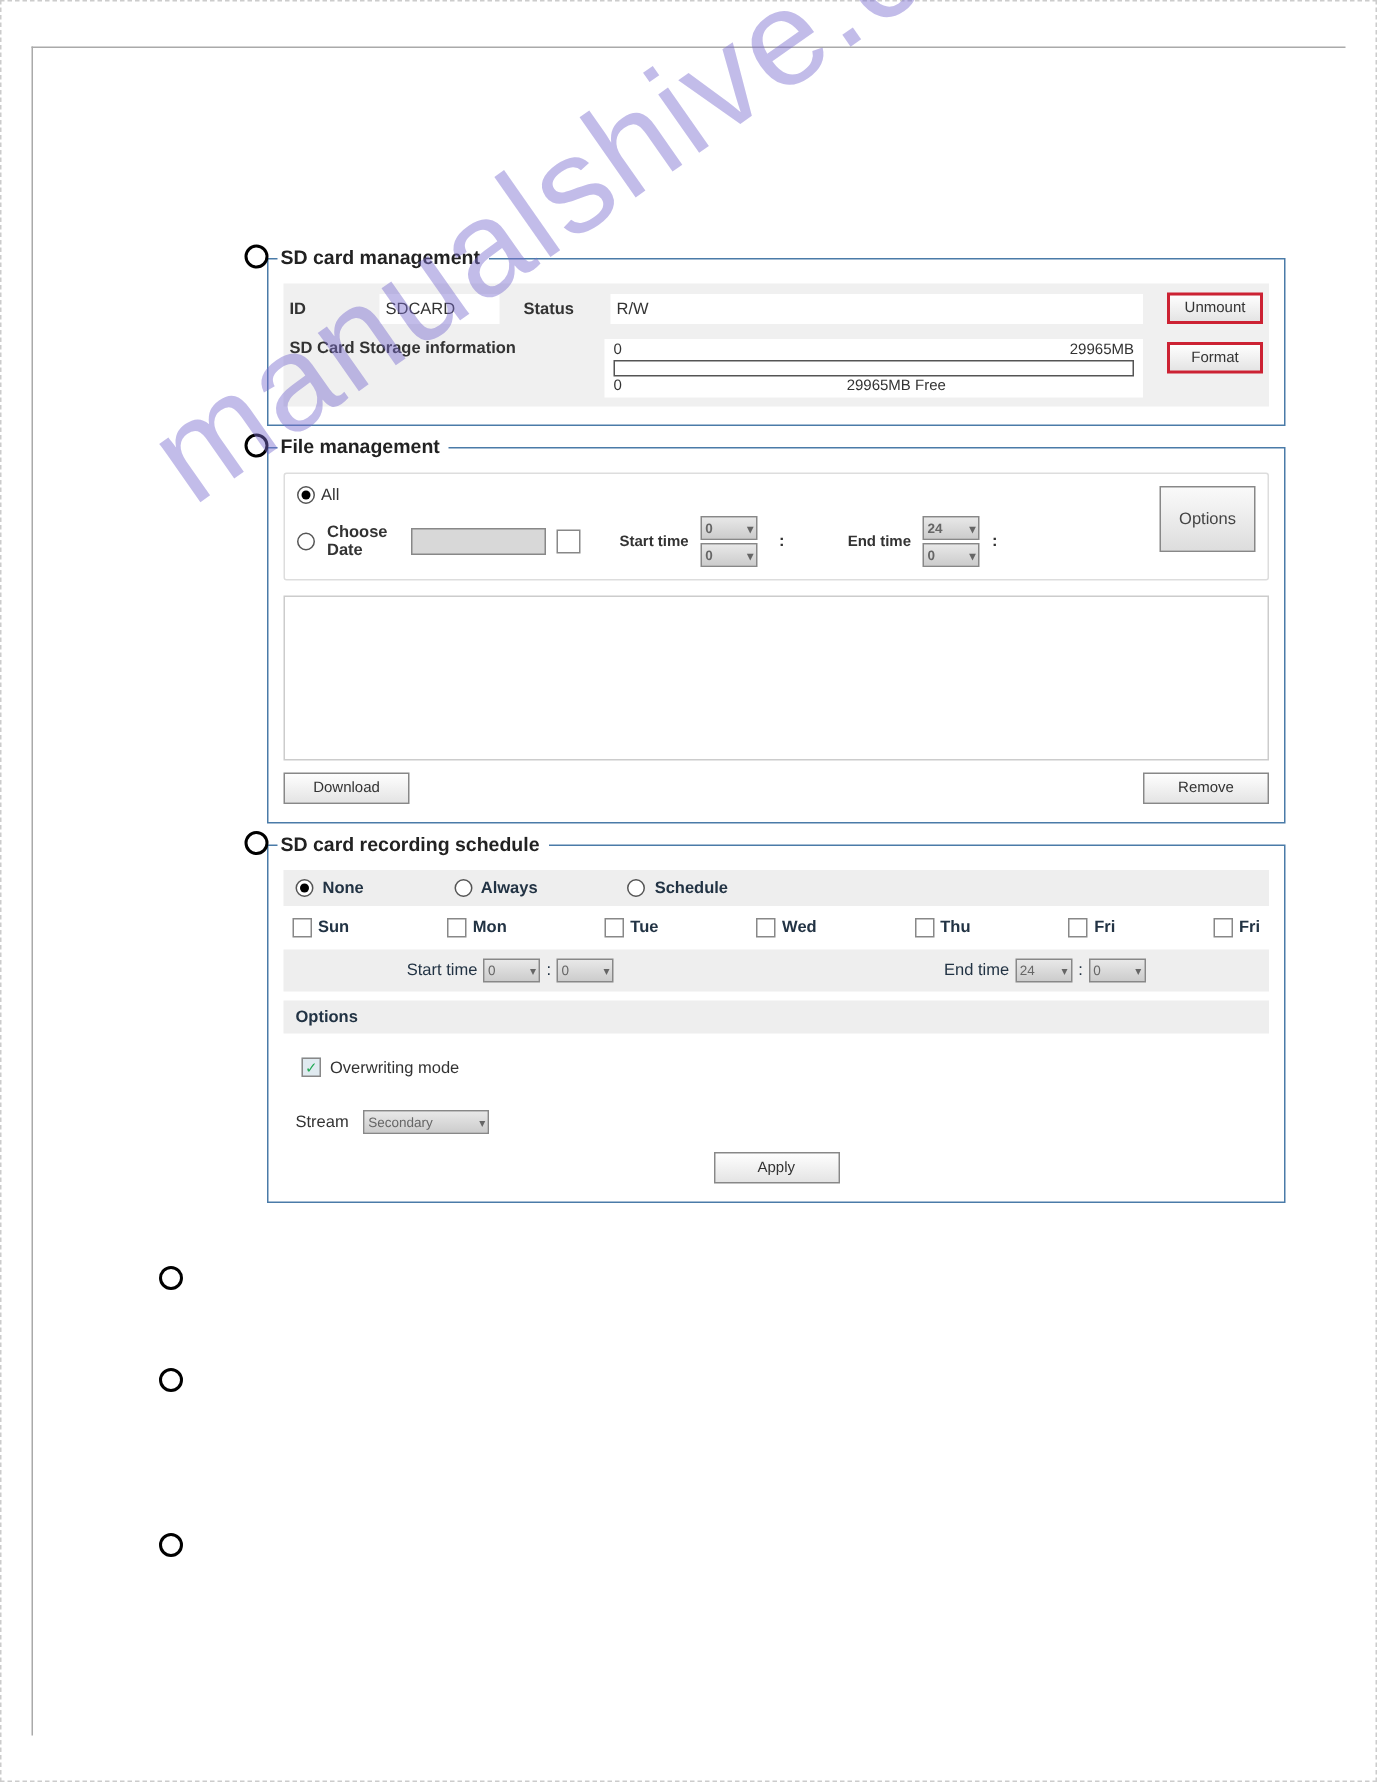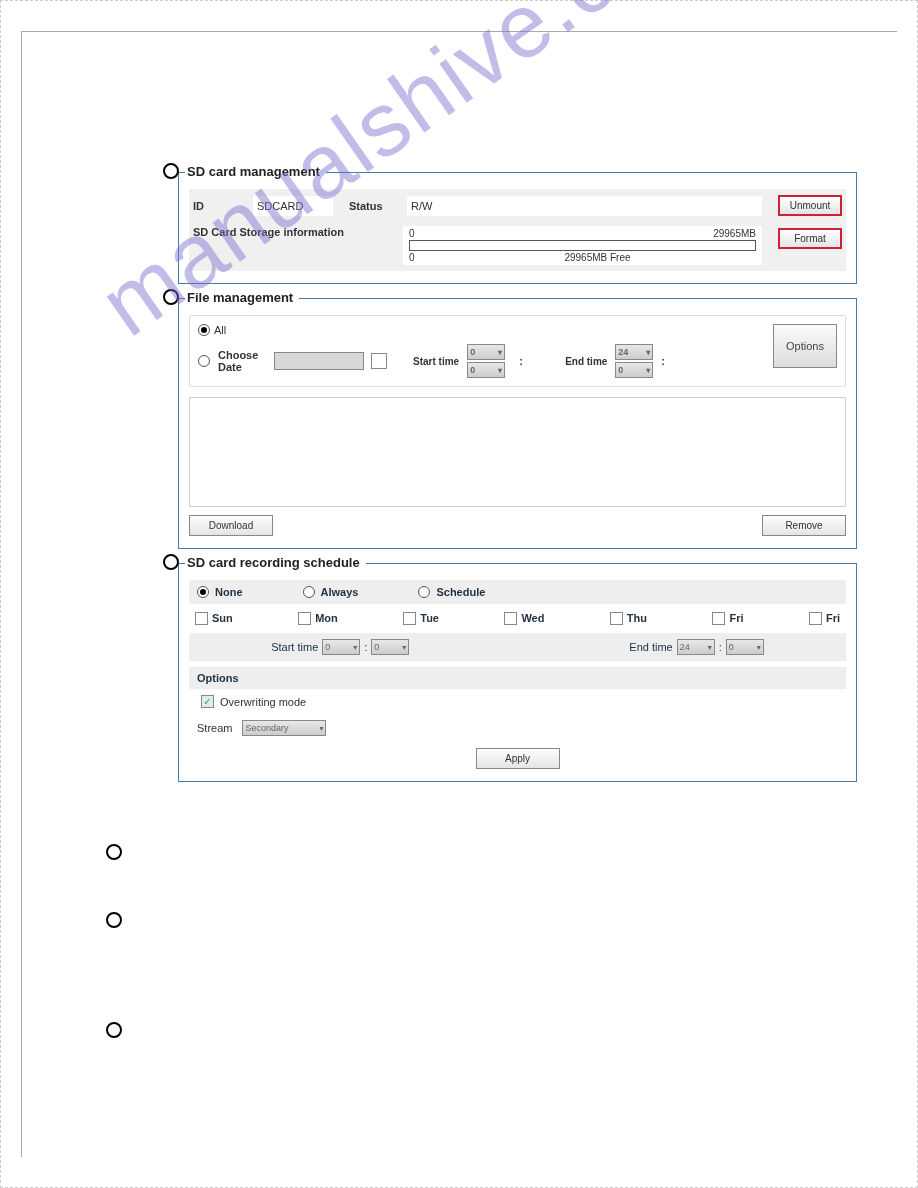--- a/index.html
+++ b/index.html
@@ -166,21 +166,21 @@
     width: 13px; height: 13px; border: 1px solid #888; background: #fff;
     display: inline-flex; align-items: center; justify-content: center;
   }
   .chk.on { background: #e0eaf0; }
   .chk.on::after { content: '✓'; font-size: 10px; color: #2a5; }
   .time-row {
     background: #eee; padding: 6px 8px; display: flex; align-items: center; justify-content: center; gap: 40px;
   }
   .time-group { display: flex; align-items: center; gap: 4px; font-size: 11px; color: #234; }
   .opt-header { background: #eee; padding: 5px 8px; font-weight: bold; color: #234; font-size: 11px; margin-top: 6px; }
-  .opt-row { padding: 6px 12px; display: flex; align-items: center; gap: 6px; font-size: 11px; }
+  .opt-row { padding: 16px 12px; display: flex; align-items: center; gap: 6px; font-size: 11px; }
   .stream-row { padding: 6px 8px; display: flex; align-items: center; gap: 10px; font-size: 11px; }
   .sel-wide { width: 84px; }
   .apply-row { text-align: center; padding-top: 6px; }
   .side-bullet {
     position: absolute;
     left: 84px;
     width: 16px;
     height: 16px;
     border: 2px solid #000;
     border-radius: 50%;

